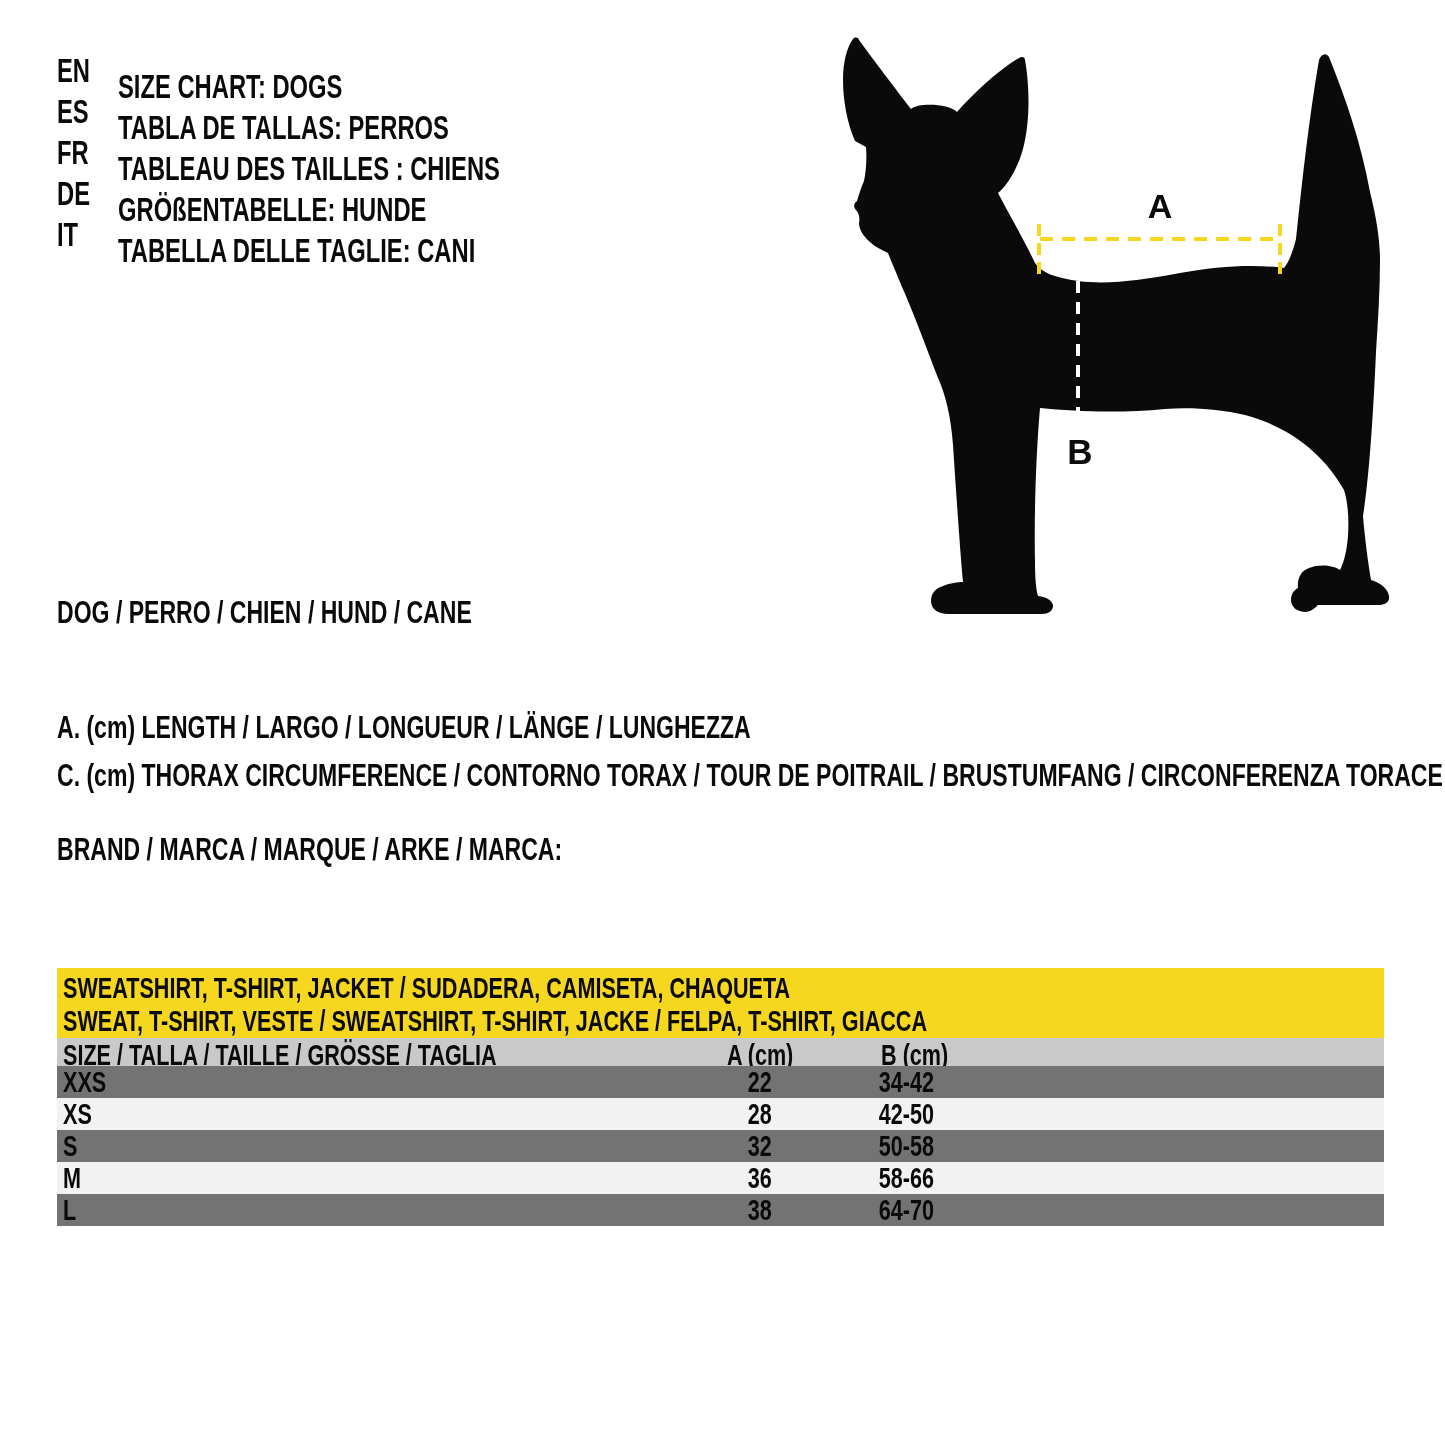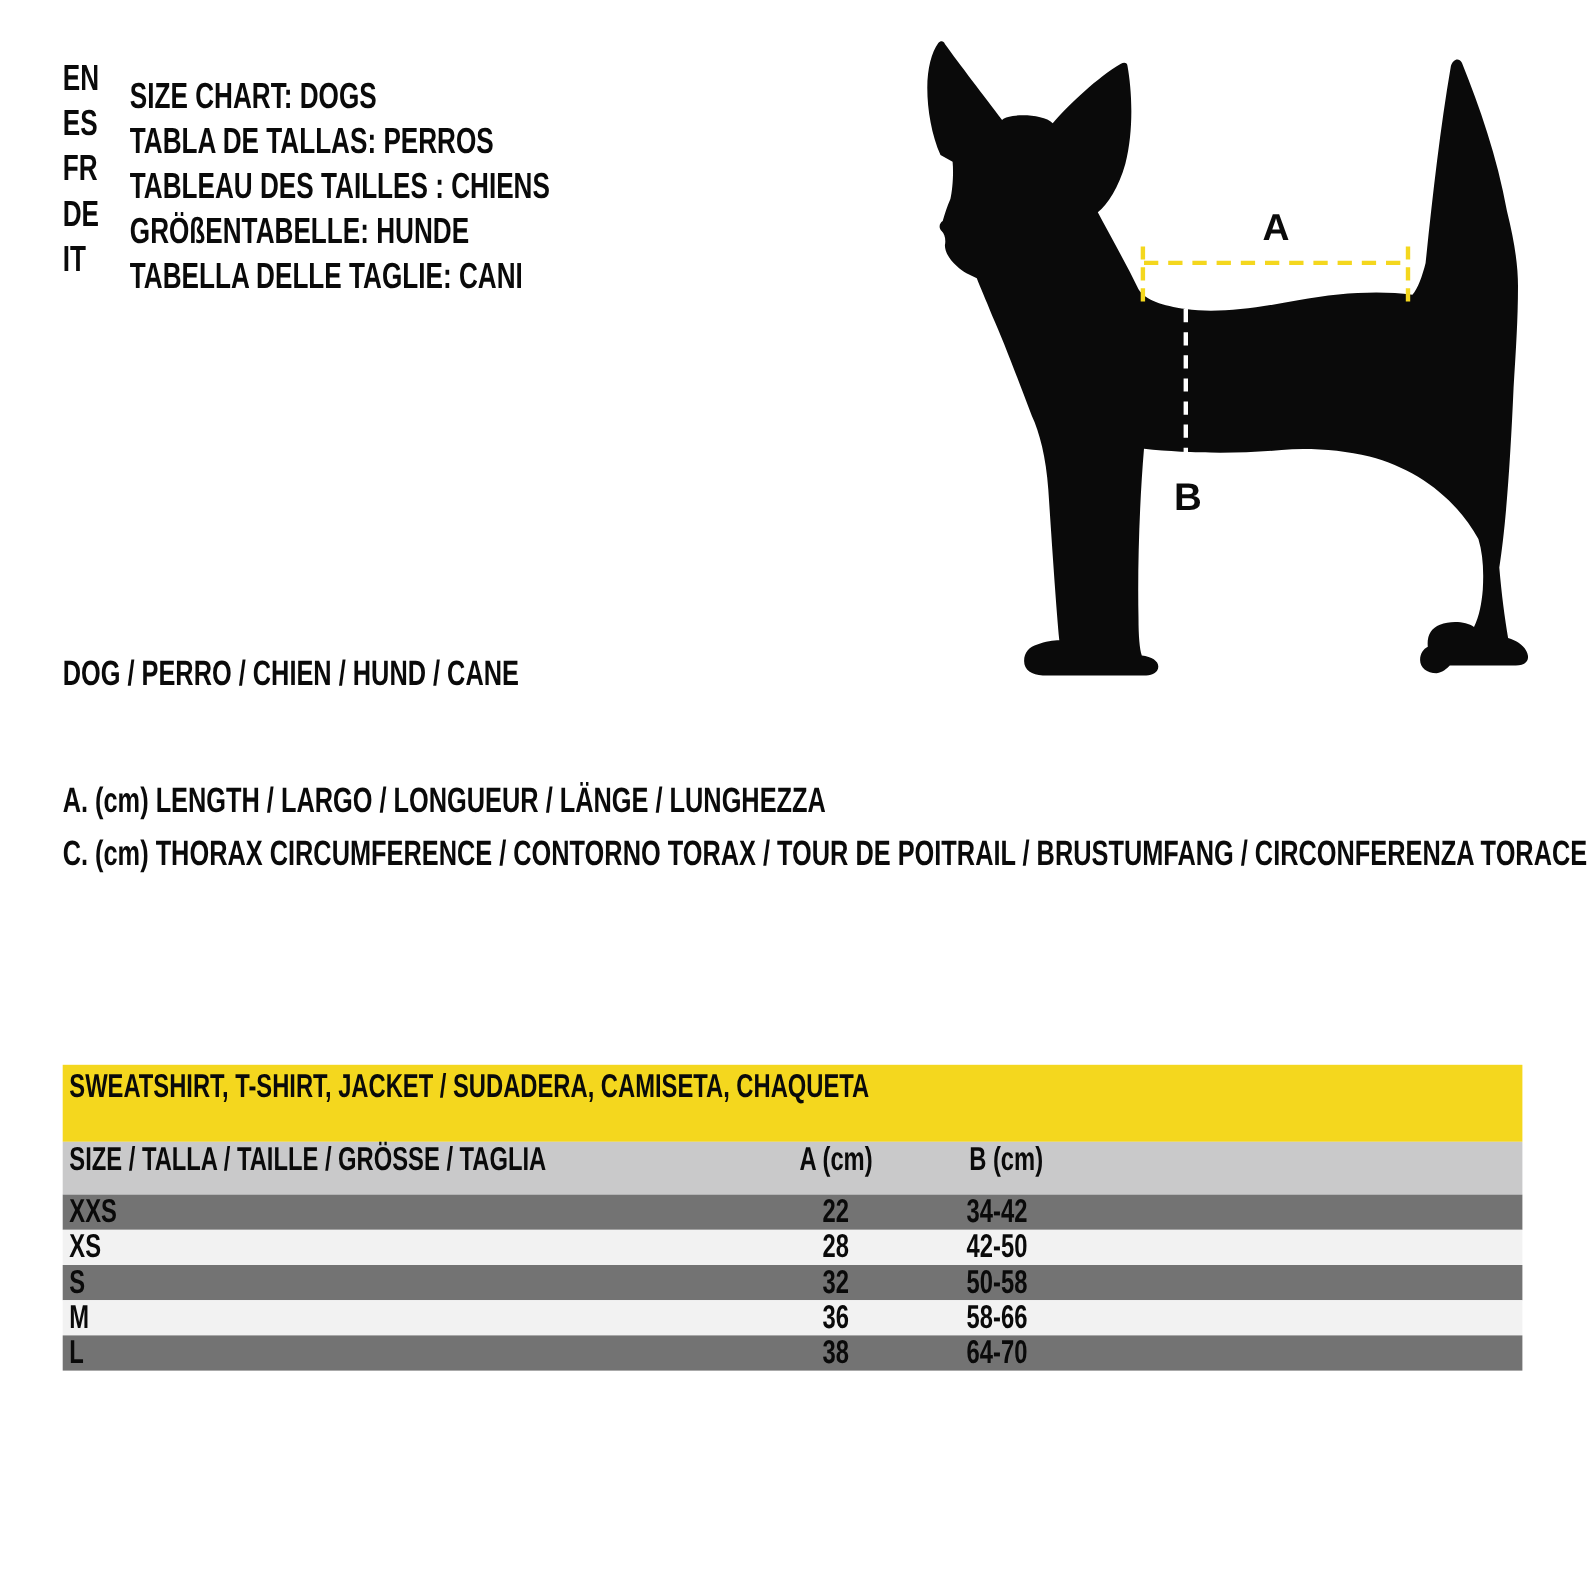--- a/index.html
+++ b/index.html
@@ -18,21 +18,21 @@
   .dog-figure{position:absolute;left:830px;top:20px;width:570px;height:600px;}
 
   .dog-caption{position:absolute;left:57px;top:596px;font-size:32px;font-weight:bold;line-height:33px;}
   .legend-a{position:absolute;left:57px;top:711px;font-size:32px;font-weight:bold;line-height:32px;}
   .legend-c{position:absolute;left:57px;top:759px;font-size:32px;font-weight:bold;line-height:32px;}
   .brand-line{position:absolute;left:57px;top:833px;font-size:32px;font-weight:bold;line-height:32px;}
 
   .size-table{position:absolute;left:57px;top:933px;width:1327px;font-weight:bold;}
   .band{background:#F4D71E;height:67px;padding:3px 0 0 6px;margin-top:35px;}
   .band-line{display:block;font-size:30px;line-height:33px;}
-  .thead{position:relative;background:#C9C9CA;height:48px;font-size:30px;line-height:34px;}
+  .thead{position:relative;background:#C9C9CA;height:28px;font-size:30px;line-height:34px;}
   .trow{position:relative;height:32px;font-size:30px;line-height:32px;background:#737373;}
   .trow.stripe{background:#F2F2F2;}
   .c-size{position:absolute;left:6px;top:0;}
   .c-a{position:absolute;left:583px;top:0;width:240px;text-align:center;}
   .c-b{position:absolute;left:811px;top:0;width:240px;text-align:left;}
 </style>
 </head>
 <body>
 
 <div id="canvas">
@@ -131,24 +131,28 @@
 
   <div class="dog-caption">
     <span class="cx">DOG / PERRO / CHIEN / HUND / CANE</span>
   </div>
   <div class="legend-a">
     <span class="cx">A. (cm) LENGTH / LARGO / LONGUEUR / LÄNGE / LUNGHEZZA</span>
   </div>
   <div class="legend-c">
     <span class="cx">C. (cm) THORAX CIRCUMFERENCE / CONTORNO TORAX / TOUR DE POITRAIL / BRUSTUMFANG / CIRCONFERENZA TORACE</span>
   </div>
+  <div class="brand-line">
+    <span class="cx">BRAND / MARCA / MARQUE / ARKE / MARCA:</span>
+  </div>
 
   <div class="size-table">
     <div class="band">
       <span class="band-line"><span class="cx">SWEATSHIRT, T-SHIRT, JACKET / SUDADERA, CAMISETA, CHAQUETA</span></span>
+      <span class="band-line"><span class="cx">SWEAT, T-SHIRT, VESTE / SWEATSHIRT, T-SHIRT, JACKE / FELPA, T-SHIRT, GIACCA</span></span>
     </div>
     <div class="thead">
       <span class="c-size"><span class="cx">SIZE / TALLA / TAILLE / GRÖSSE / TAGLIA</span></span>
       <span class="c-a"><span class="cxc">A (cm)</span></span>
       <span class="c-b"><span class="cxc">B (cm)</span></span>
     </div>
     <div class="trow">
       <span class="c-size"><span class="cx">XXS</span></span>
       <span class="c-a"><span class="cxc">22</span></span>
       <span class="c-b"><span class="cxc">34-42</span></span>

